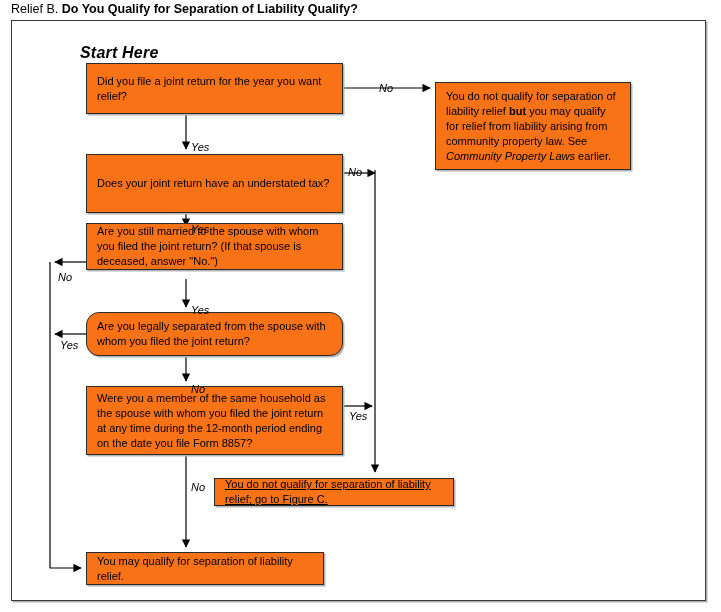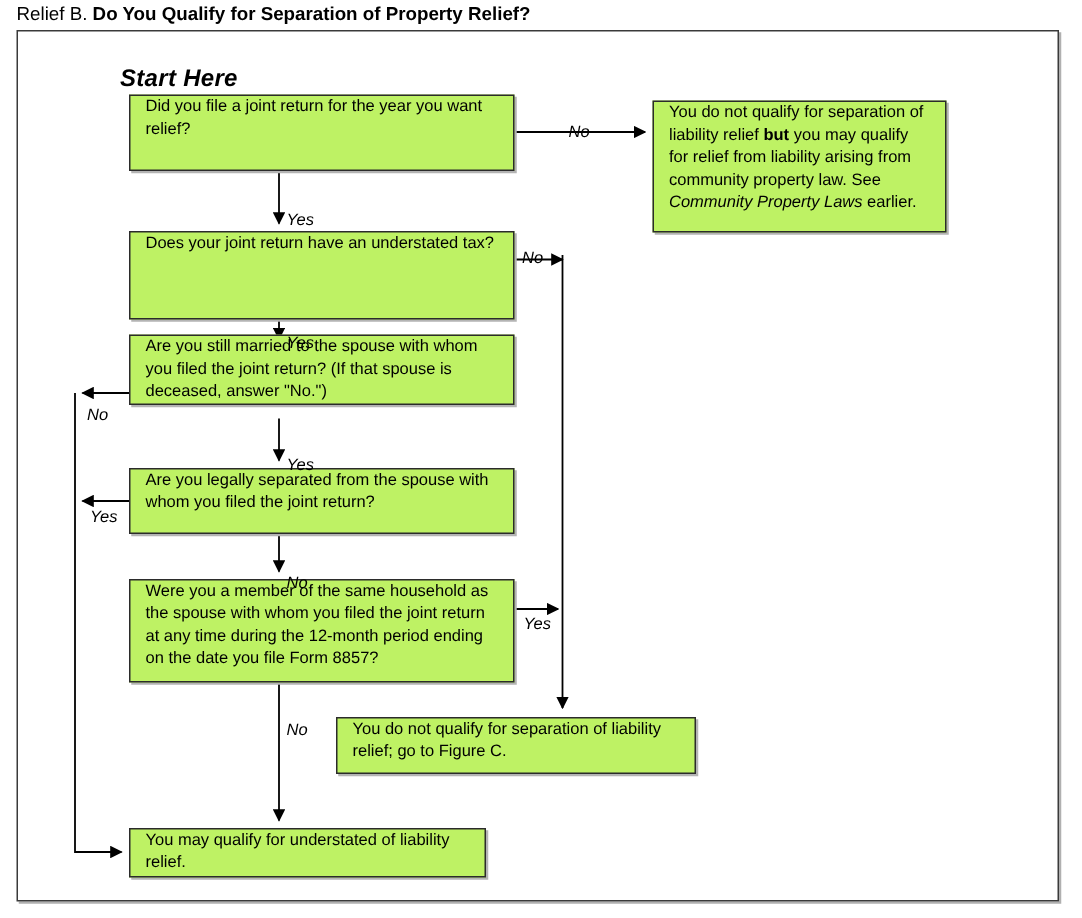--- a/index.html
+++ b/index.html
@@ -55,41 +55,42 @@
     font-size: 16px;
     font-weight: bold;
     font-style: italic;
     letter-spacing: 0.2px;
   }
 
   .node {
     position: absolute;
     box-sizing: border-box;
     border: 1px solid #2b2b2b;
-    background: #bef264;
+    background: #f97316;
     box-shadow: 1.5px 1.5px 0 0 #b4b4b4;
     font-size: 11px;
     line-height: 15px;
     display: flex;
+    align-items: center;
   }
   .node .txt {
     padding: 0 10px;
     width: 100%;
     box-sizing: border-box;
   }
   .node b { font-weight: bold; }
   .node i { font-style: italic; }
 
   #node-joint-return { left: 86px;  top: 63px;  width: 257px; height: 51px; }
   #node-understated  { left: 86px;  top: 154px; width: 257px; height: 59px; }
   #node-married      { left: 86px;  top: 223px; width: 257px; height: 47px; }
-  #node-separated    { left: 86px;  top: 312px; width: 257px; height: 44px; }
+  #node-separated    { left: 86px;  top: 312px; width: 257px; height: 44px; border-radius: 13px; }
   #node-household    { left: 86px;  top: 386px; width: 257px; height: 69px; }
-  #node-community    { left: 435px; top: 67px;  width: 196px; height: 88px; }
-  #node-figure-c     { left: 224px; top: 478px; width: 240px; height: 38px; }
+  #node-community    { left: 435px; top: 82px;  width: 196px; height: 88px; }
+  #node-figure-c     { left: 214px; top: 478px; width: 240px; height: 28px; text-decoration: underline; }
   #node-may-qualify  { left: 86px;  top: 552px; width: 238px; height: 33px; }
 
   .edge-label {
     position: absolute;
     font-size: 11px;
     font-style: italic;
     white-space: nowrap;
     margin-top: 20px;
   }
   #label-no-1   { left: 379px; top: 62px;  }
@@ -101,21 +102,21 @@
   #label-yes-4  { left: 60px;  top: 319px; }
   #label-no-4   { left: 191px; top: 363px; }
   #label-yes-5  { left: 349px; top: 390px; }
   #label-no-5   { left: 191px; top: 461px; }
 </style>
 </head>
 <body>
 
 <div id="figure-title">
   <span class="label">Relief B.</span>
-  <span class="question">Do You Qualify for Separation of Property Relief?</span>
+  <span class="question">Do You Qualify for Separation of Liability Qualify?</span>
 </div>
 
 <div id="chart-frame"></div>
 
 <svg class="flow-canvas" viewBox="0 0 721 612" xmlns="http://www.w3.org/2000/svg">
   <defs>
     <marker id="arrow" viewBox="0 0 10 10" refX="9" refY="5" markerWidth="7" markerHeight="7" orient="auto-start-reverse">
       <path d="M 0 0 L 10 5 L 0 10 z" fill="#000000"></path>
     </marker>
   </defs>
@@ -170,21 +171,21 @@
 
 <div class="node" id="node-community">
   <span class="txt"><span>You do not qualify for separation of liability relief </span><b>but</b><span> you may qualify for relief from liability arising from community property law. See </span><i>Community Property Laws</i><span> earlier.</span></span>
 </div>
 
 <div class="node" id="node-figure-c">
   <span class="txt">You do not qualify for separation of liability relief; go to Figure C.</span>
 </div>
 
 <div class="node" id="node-may-qualify">
-  <span class="txt">You may qualify for understated of liability relief.</span>
+  <span class="txt">You may qualify for separation of liability relief.</span>
 </div>
 
 <div class="edge-label" id="label-no-1">No</div>
 <div class="edge-label" id="label-yes-1">Yes</div>
 <div class="edge-label" id="label-no-2">No</div>
 <div class="edge-label" id="label-yes-2">Yes</div>
 <div class="edge-label" id="label-no-3">No</div>
 <div class="edge-label" id="label-yes-3">Yes</div>
 <div class="edge-label" id="label-yes-4">Yes</div>
 <div class="edge-label" id="label-no-4">No</div>

